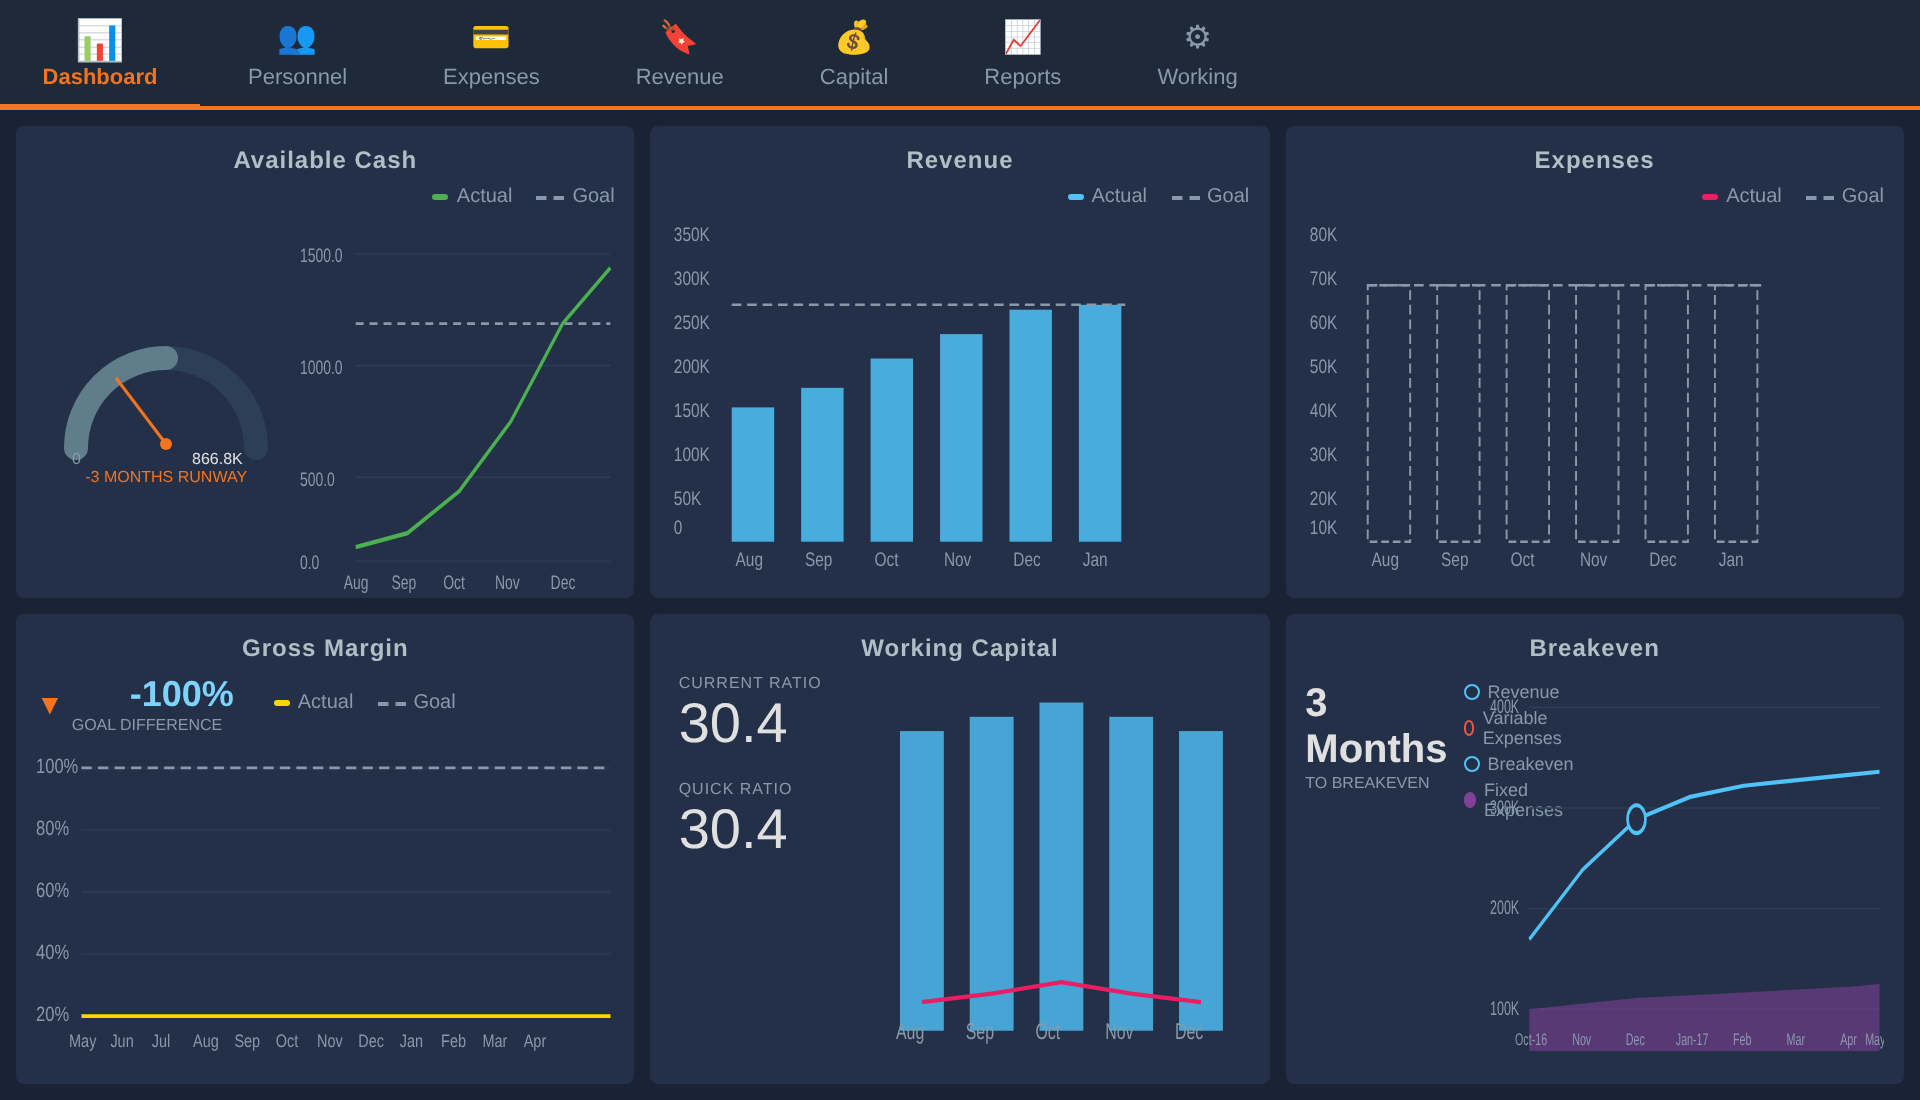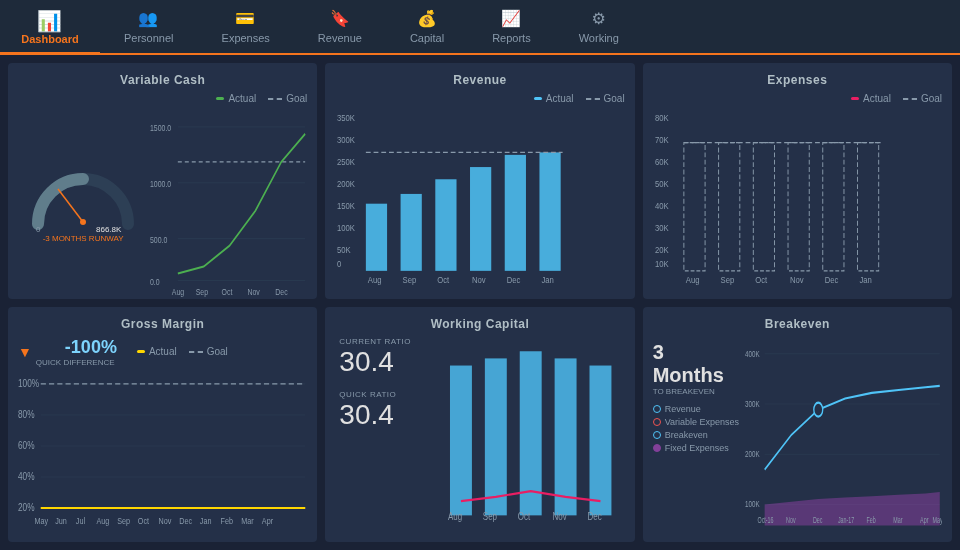--- a/index.html
+++ b/index.html
@@ -163,21 +163,21 @@
       color: #e0e0e0;
     }
     .wc-right { flex: 1; }
     .wc-inner { display: flex; height: calc(100% - 30px); }
 
     
     .breakeven-inner { display: flex; height: calc(100% - 20px); gap: 6px; }
     .breakeven-info {
       width: 30%;
       display: flex;
-      flex-direction: column;
+      flex-direction: row;
       gap: 8px;
       padding-top: 4px;
     }
     .bk-months { font-size: 20px; font-weight: bold; color: #e0e0e0; }
     .bk-to-label { font-size: 8px; color: #8899aa; }
     .bk-legend { font-size: 9px; color: #8899aa; display: flex; flex-direction: column; gap: 3px; }
     .bk-legend-item { display: flex; align-items: center; gap: 4px; }
     .bk-dot { width: 8px; height: 8px; border-radius: 50%; border: 1.5px solid; background: transparent; }
     .breakeven-chart { flex: 1; }
   </style>
@@ -213,21 +213,21 @@
     <div class="nav-item">
       <span class="nav-icon">⚙</span>
       <span>Working</span>
     </div>
   </div>
 </nav>
 
 <div class="main-content">
 
   <div class="card">
-    <div class="card-title">Variable Cash</div>
+    <div class="card-title">Available Cash</div>
     <div style="display:flex; justify-content:flex-end; margin-bottom:2px;">
       <div class="legend">
         <div class="legend-item">
           <div class="legend-dot" style="background:#4caf50;"></div>
           <span>Actual</span>
         </div>
         <div class="legend-item">
           <div class="legend-dashed"></div>
           <span>Goal</span>
         </div>
@@ -359,21 +359,21 @@
     </svg>
   </div>
 
   <div class="card">
     <div class="card-title">Gross Margin</div>
     <div class="gm-header">
       <div class="gm-badge">
         <span style="color:#f5741d; font-size:14px;">▼</span>
         <div>
           <div class="gm-pct">-100%</div>
-          <div class="gm-diff-label">QUICK DIFFERENCE</div>
+          <div class="gm-diff-label">GOAL DIFFERENCE</div>
         </div>
       </div>
       <div class="legend">
         <div class="legend-item">
           <div class="legend-dot" style="background:#ffd600;"></div>
           <span>Actual</span>
         </div>
         <div class="legend-item">
           <div class="legend-dashed"></div>
           <span>Goal</span>

